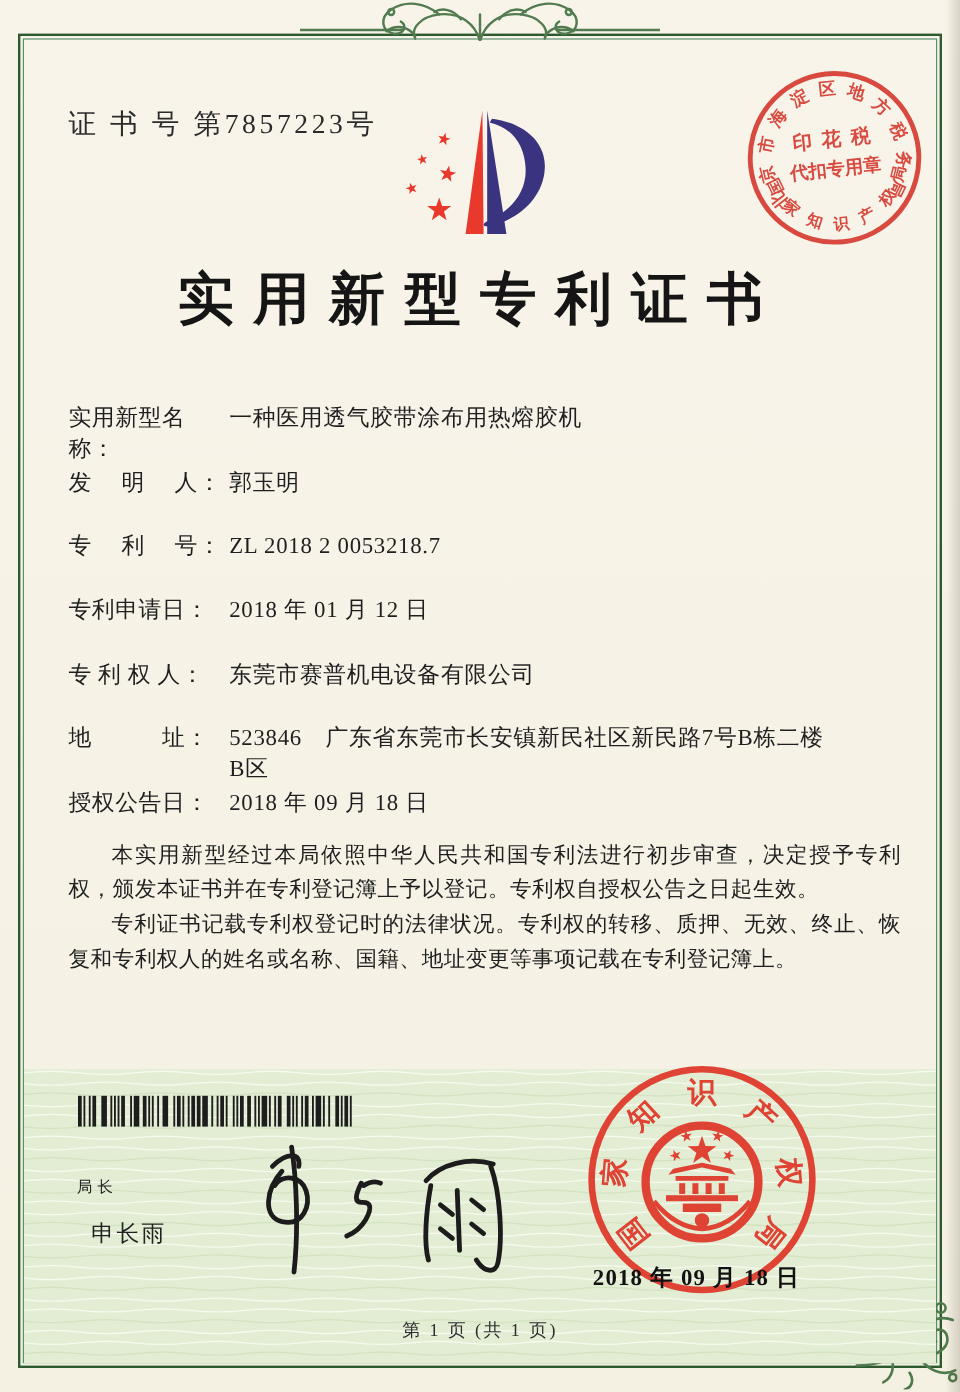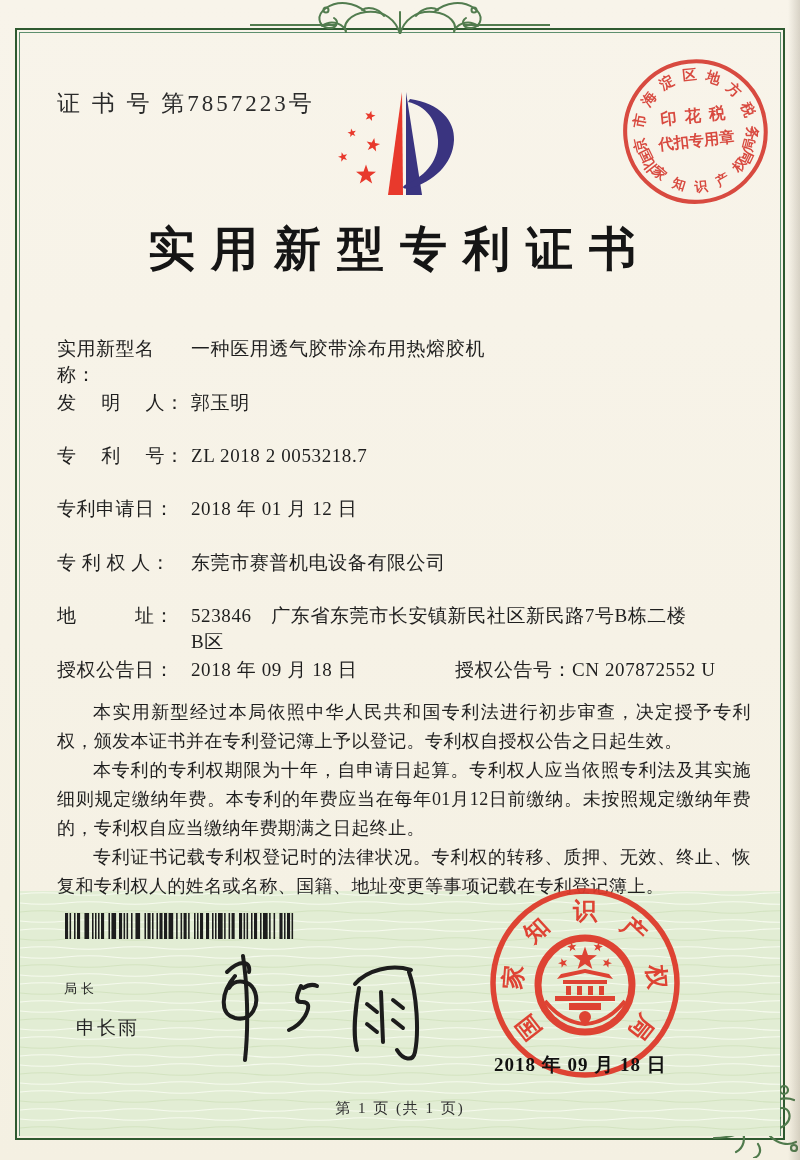--- a/index.html
+++ b/index.html
@@ -171,28 +171,24 @@
     <span class="f-label">专利申请日：</span><span class="f-value">2018 年 01 月 12 日</span>
   </div>
   <div class="field-row" style="top:550px">
     <span class="f-label">专 利 权 人：</span><span class="f-value">东莞市赛普机电设备有限公司</span>
   </div>
   <div class="field-row" style="top:603px">
     <span class="f-label">地　　　址：</span><span class="f-value addr">523846　广东省东莞市长安镇新民社区新民路7号B栋二楼B区</span>
   </div>
   <div class="field-row" style="top:657px">
     <span class="f-label">授权公告日：</span><span class="f-value">2018 年 09 月 18 日</span>
-    <span class="pair-right">
-      <span class="f-label" style="width:auto">授权公告号：</span><span class="f-value">CN 207872552 U</span>
-    </span>
   </div>
 
   <div class="paragraphs">
     <p>本实用新型经过本局依照中华人民共和国专利法进行初步审查，决定授予专利权，颁发本证书并在专利登记簿上予以登记。专利权自授权公告之日起生效。</p>
-    <p>本专利的专利权期限为十年，自申请日起算。专利权人应当依照专利法及其实施细则规定缴纳年费。本专利的年费应当在每年01月12日前缴纳。未按照规定缴纳年费的，专利权自应当缴纳年费期满之日起终止。</p>
     <p>专利证书记载专利权登记时的法律状况。专利权的转移、质押、无效、终止、恢复和专利权人的姓名或名称、国籍、地址变更等事项记载在专利登记簿上。</p>
   </div>
 
   <svg class="barcode-svg" viewBox="0 0 232 26">
       <rect x="0" y="0" width="3.1" height="26" fill="#1d1d1d"></rect>
       <rect x="4.55" y="0" width="1.55" height="26" fill="#1d1d1d"></rect>
       <rect x="9" y="0" width="1.55" height="26" fill="#1d1d1d"></rect>
       <rect x="12" y="0" width="3.1" height="26" fill="#1d1d1d"></rect>
       <rect x="19.45" y="0" width="4.65" height="26" fill="#1d1d1d"></rect>
       <rect x="27" y="0" width="1.55" height="26" fill="#1d1d1d"></rect>

